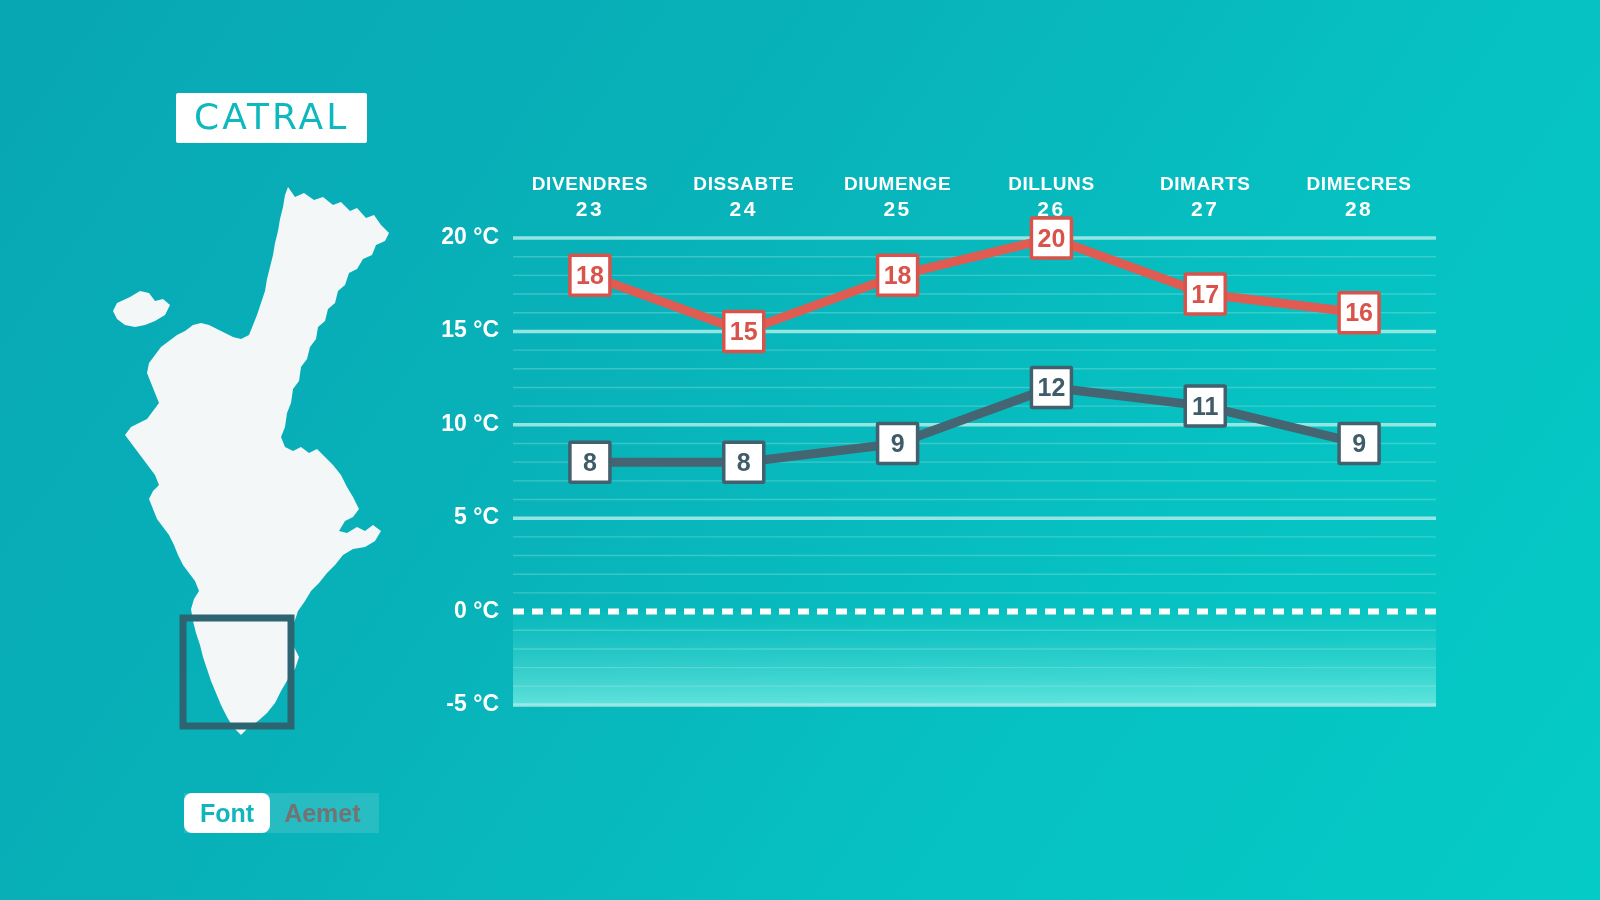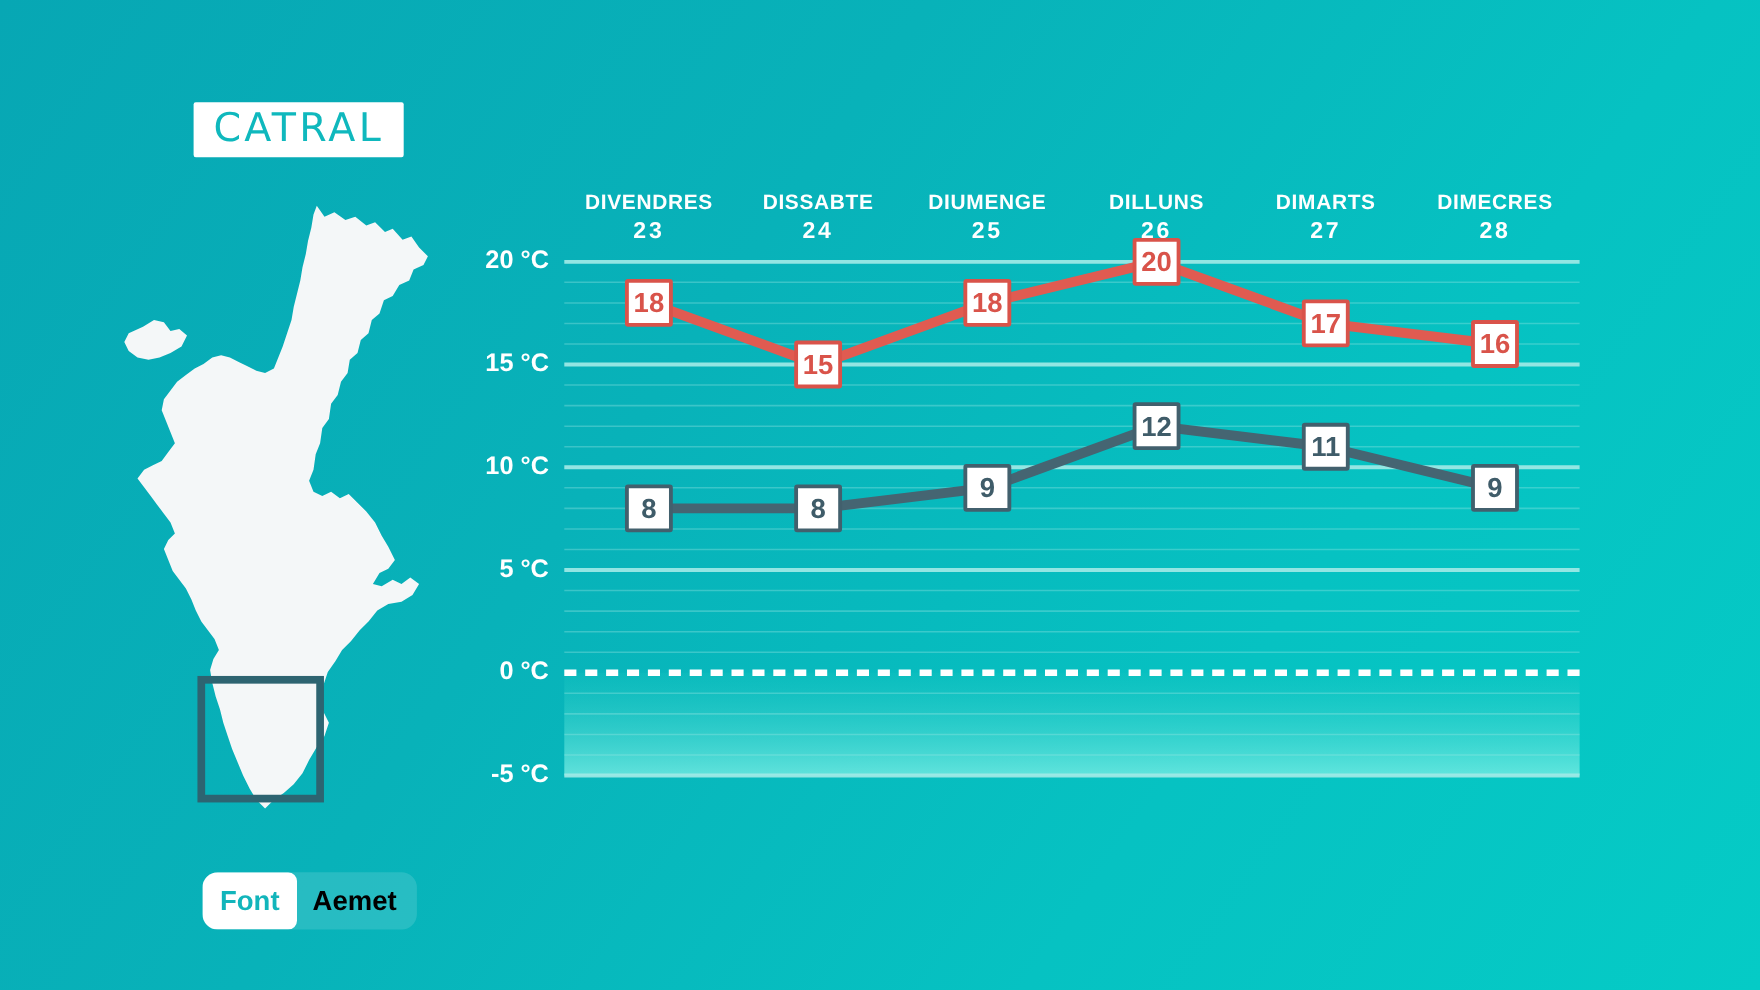--- a/index.html
+++ b/index.html
@@ -23,32 +23,32 @@
     font-family:"DejaVu Sans", sans-serif;
   }
 
   
   #map-wrap{position:absolute;left:95px;top:175px;width:310px;height:580px;}
   #map-wrap svg{display:block;width:100%;height:100%;}
 
   
   #source-badge{
     position:absolute;left:184px;top:793px;
-    height:52px;display:flex;align-items:stretch;
+    height:40px;display:flex;align-items:stretch;
     background:rgba(255,255,255,0.13);
-    border-radius:14px;overflow:hidden;
+    border-radius:0;overflow:hidden;
   }
   #source-badge .src-label{
     background:#ffffff;color:#12b5bb;
     font-size:25px;font-weight:bold;
     display:flex;align-items:center;padding:0 16px;
     border-radius:8px;
   }
   #source-badge .src-value{
-    color:#000000;font-size:25px;font-weight:bold;
+    color:#737373;font-size:25px;font-weight:bold;
     display:flex;align-items:center;padding:0 18px 0 14px;
   }
 
   
   #chart{
     position:absolute;left:418px;top:168px;
     width:1030px;height:560px;
   }
   #chart svg{display:block;width:1030px;height:560px;overflow:visible;}
 

